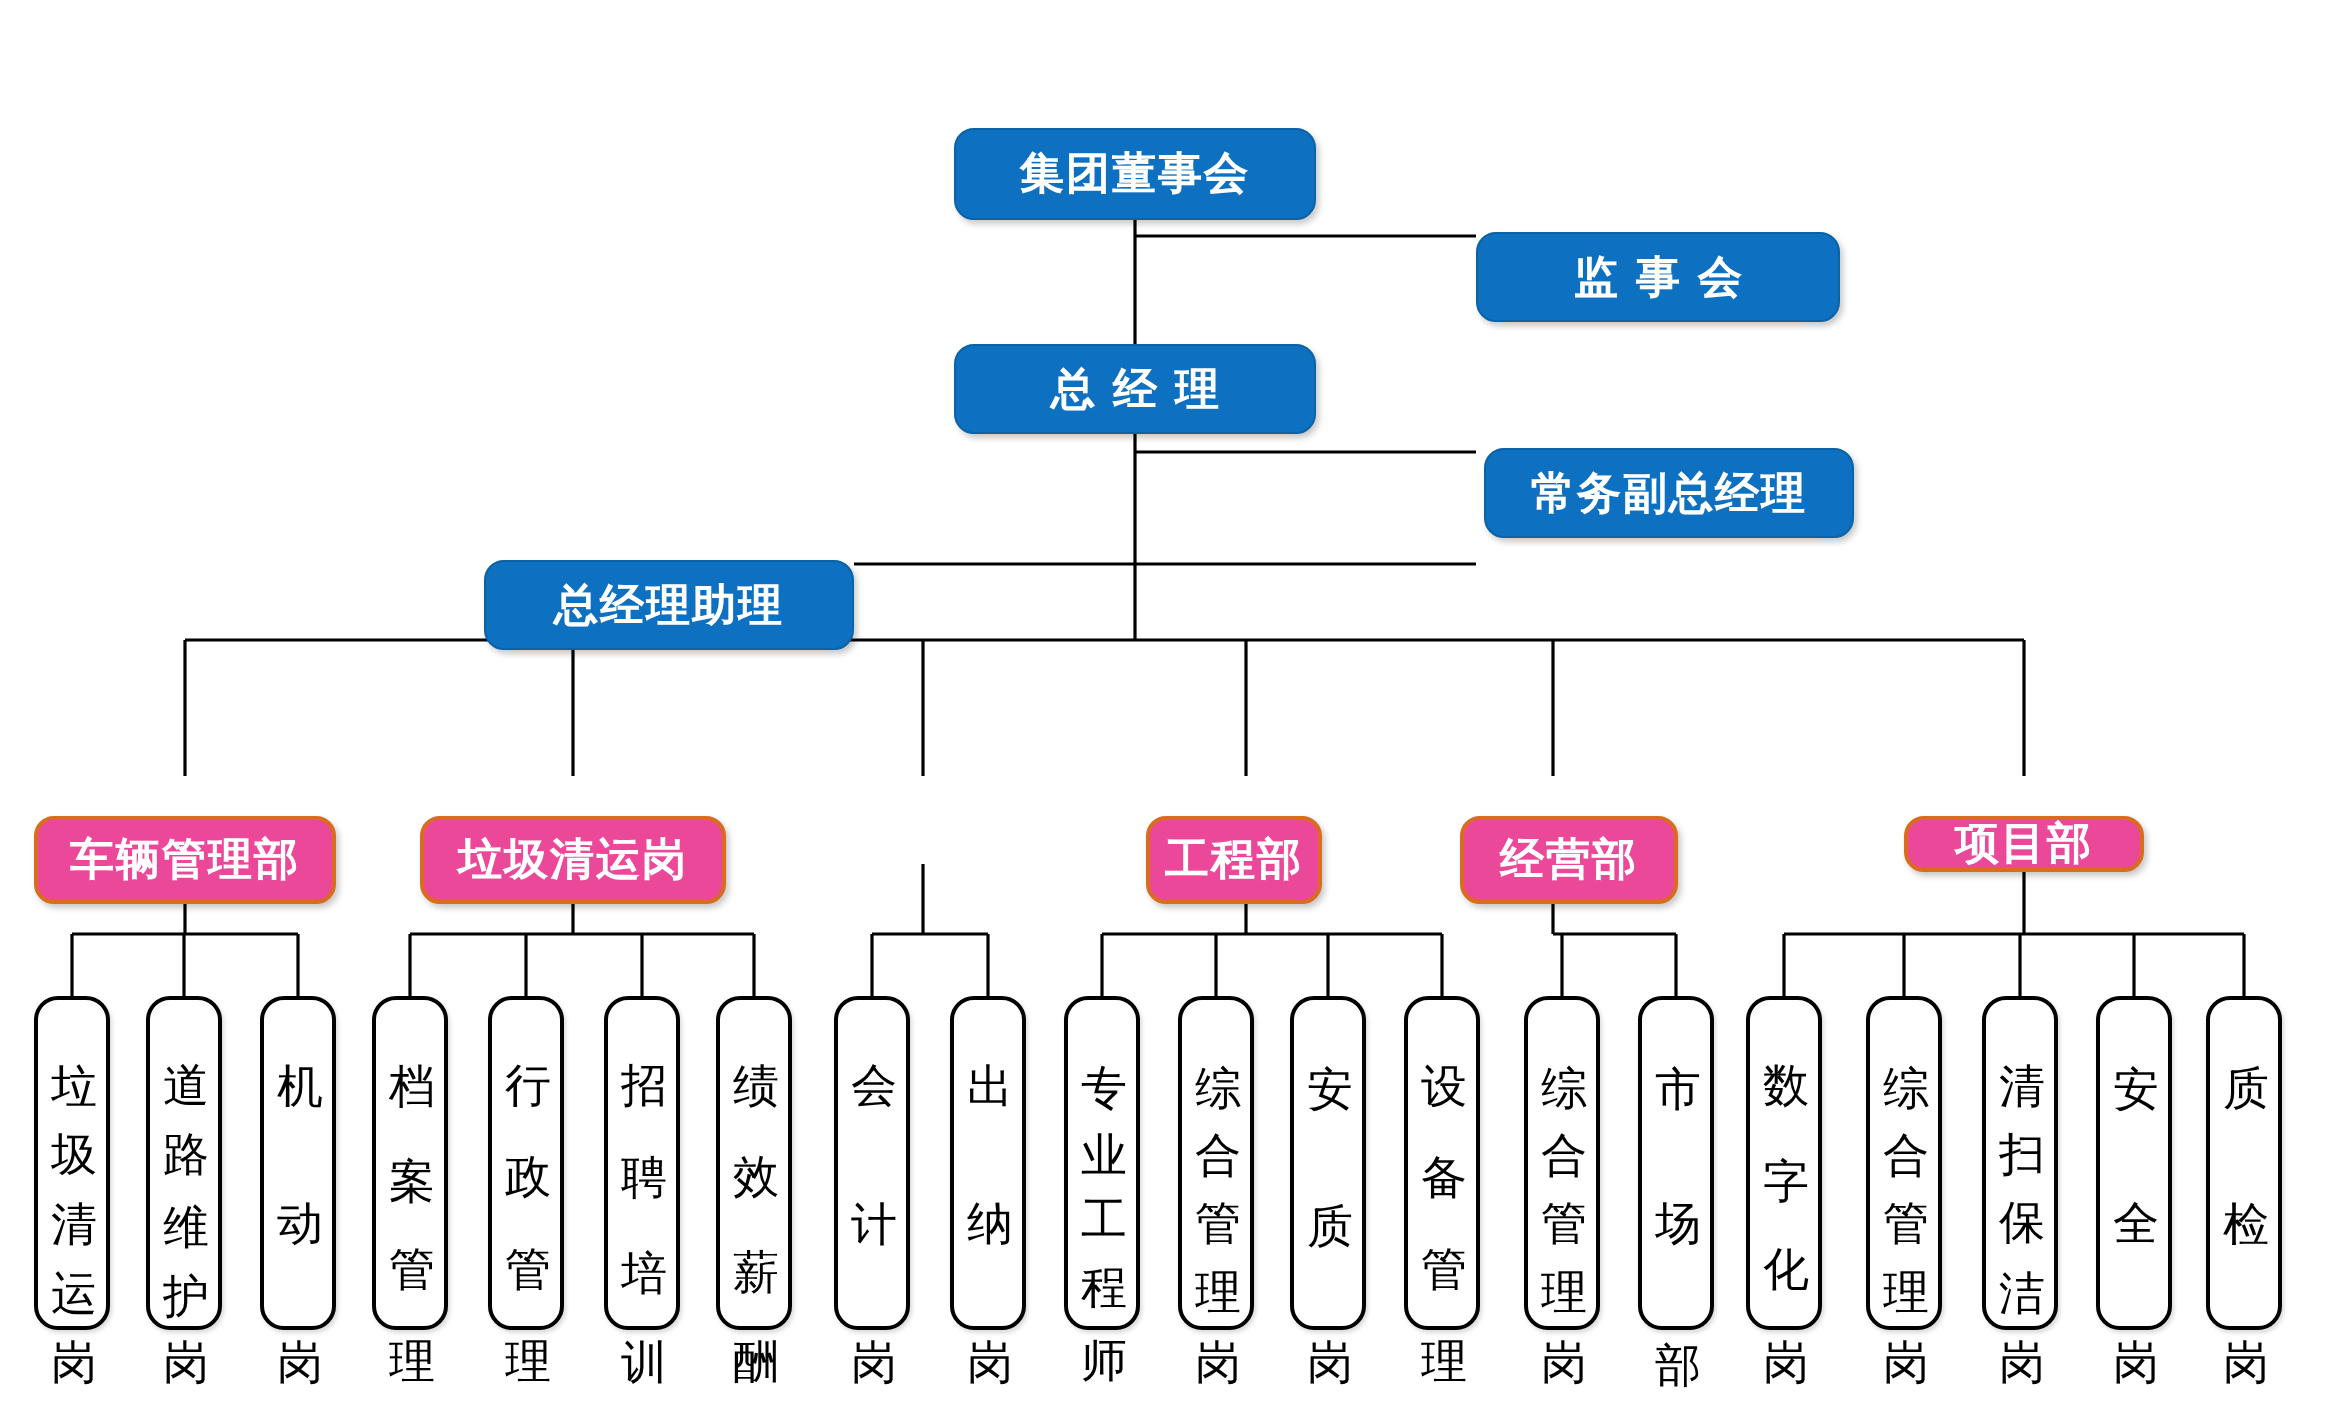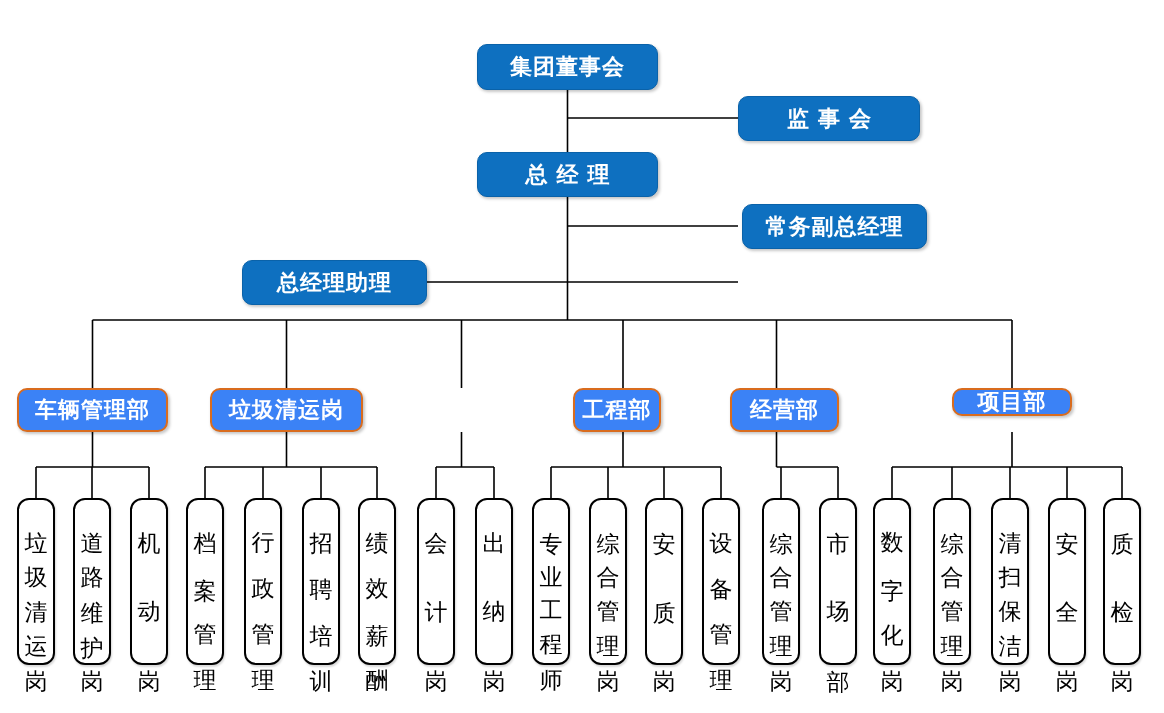--- a/index.html
+++ b/index.html
@@ -33,28 +33,29 @@
     display: flex;
     align-items: center;
     justify-content: center;
     text-align: center;
     border-radius: 10px;
     font-weight: bold;
     font-size: 22px;
     letter-spacing: 1px;
     color: #ffffff;
     white-space: nowrap;
+    margin-top: 20px;
   }
   .node.blue {
     background: #0E70C0;
     border: 1.5px solid #0a62a9;
     box-shadow: 1.5px 2px 3px rgba(0,0,0,0.22);
   }
   .node.orange {
-    background: #3b82f6;
+    background: #ec4899;
     border: 2px solid #d96c1e;
     box-shadow: 1.5px 2px 3px rgba(0,0,0,0.22);
   }
   .node.spread {
     letter-spacing: 9px;
     text-indent: 9px; 
   }
   .pos {
     position: absolute;
     top: 498px;

